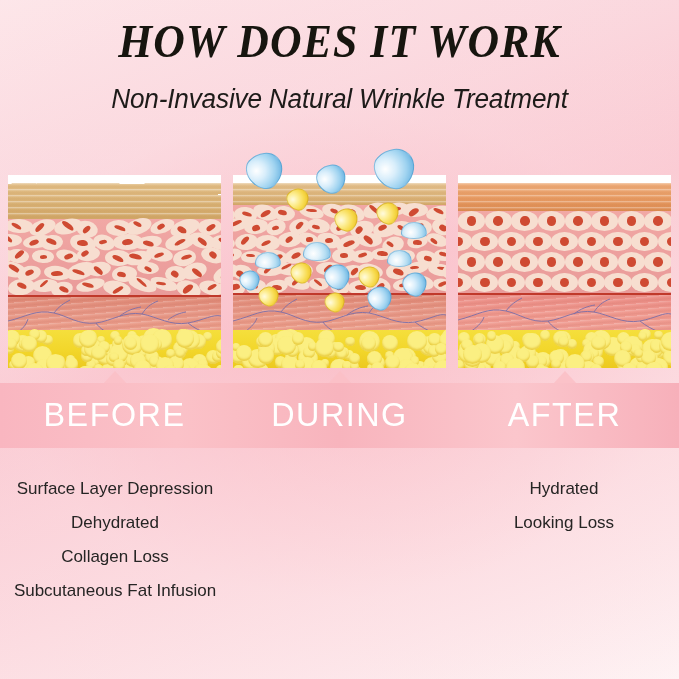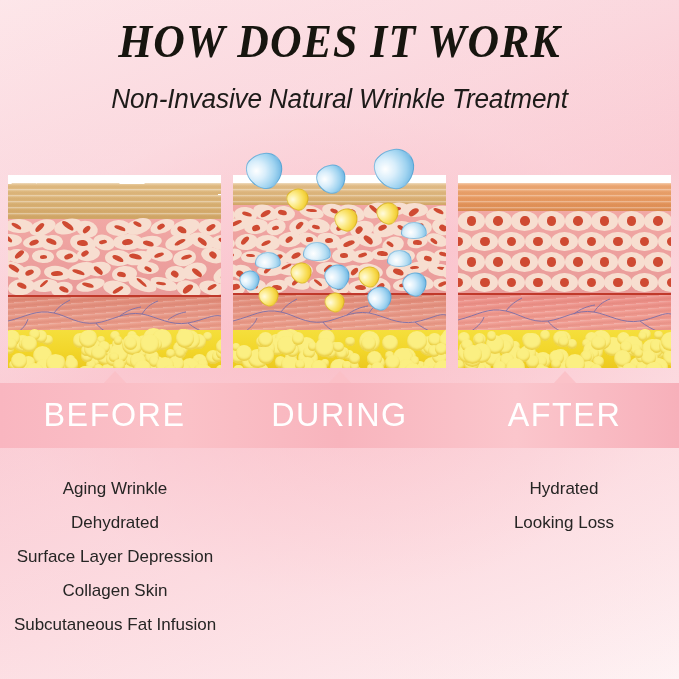--- a/index.html
+++ b/index.html
@@ -960,24 +960,23 @@
     <div class="notch n1"></div>
     <div class="notch n2"></div>
     <div class="notch n3"></div>
   </div>
   <div class="stage-label s1" style="top:395px;">BEFORE</div>
   <div class="stage-label s2" style="top:395px;">DURING</div>
   <div class="stage-label s3" style="top:395px;">AFTER</div>
 
   <div class="cols">
     <div class="col c1">
-      <div class="line">Aging Wrinkle</div>
+      <div class="line">Surface Layer Depression</div>
       <div class="line">Dehydrated</div>
-      <div class="line">Surface Layer Depression</div>
-      <div class="line">Collagen Skin</div>
+      <div class="line">Collagen Loss</div>
       <div class="line">Subcutaneous Fat Infusion</div>
     </div>
     <div class="col c3">
       <div class="line">Hydrated</div>
       <div class="line">Looking Loss</div>
     </div>
   </div>
 
 </div>
 

